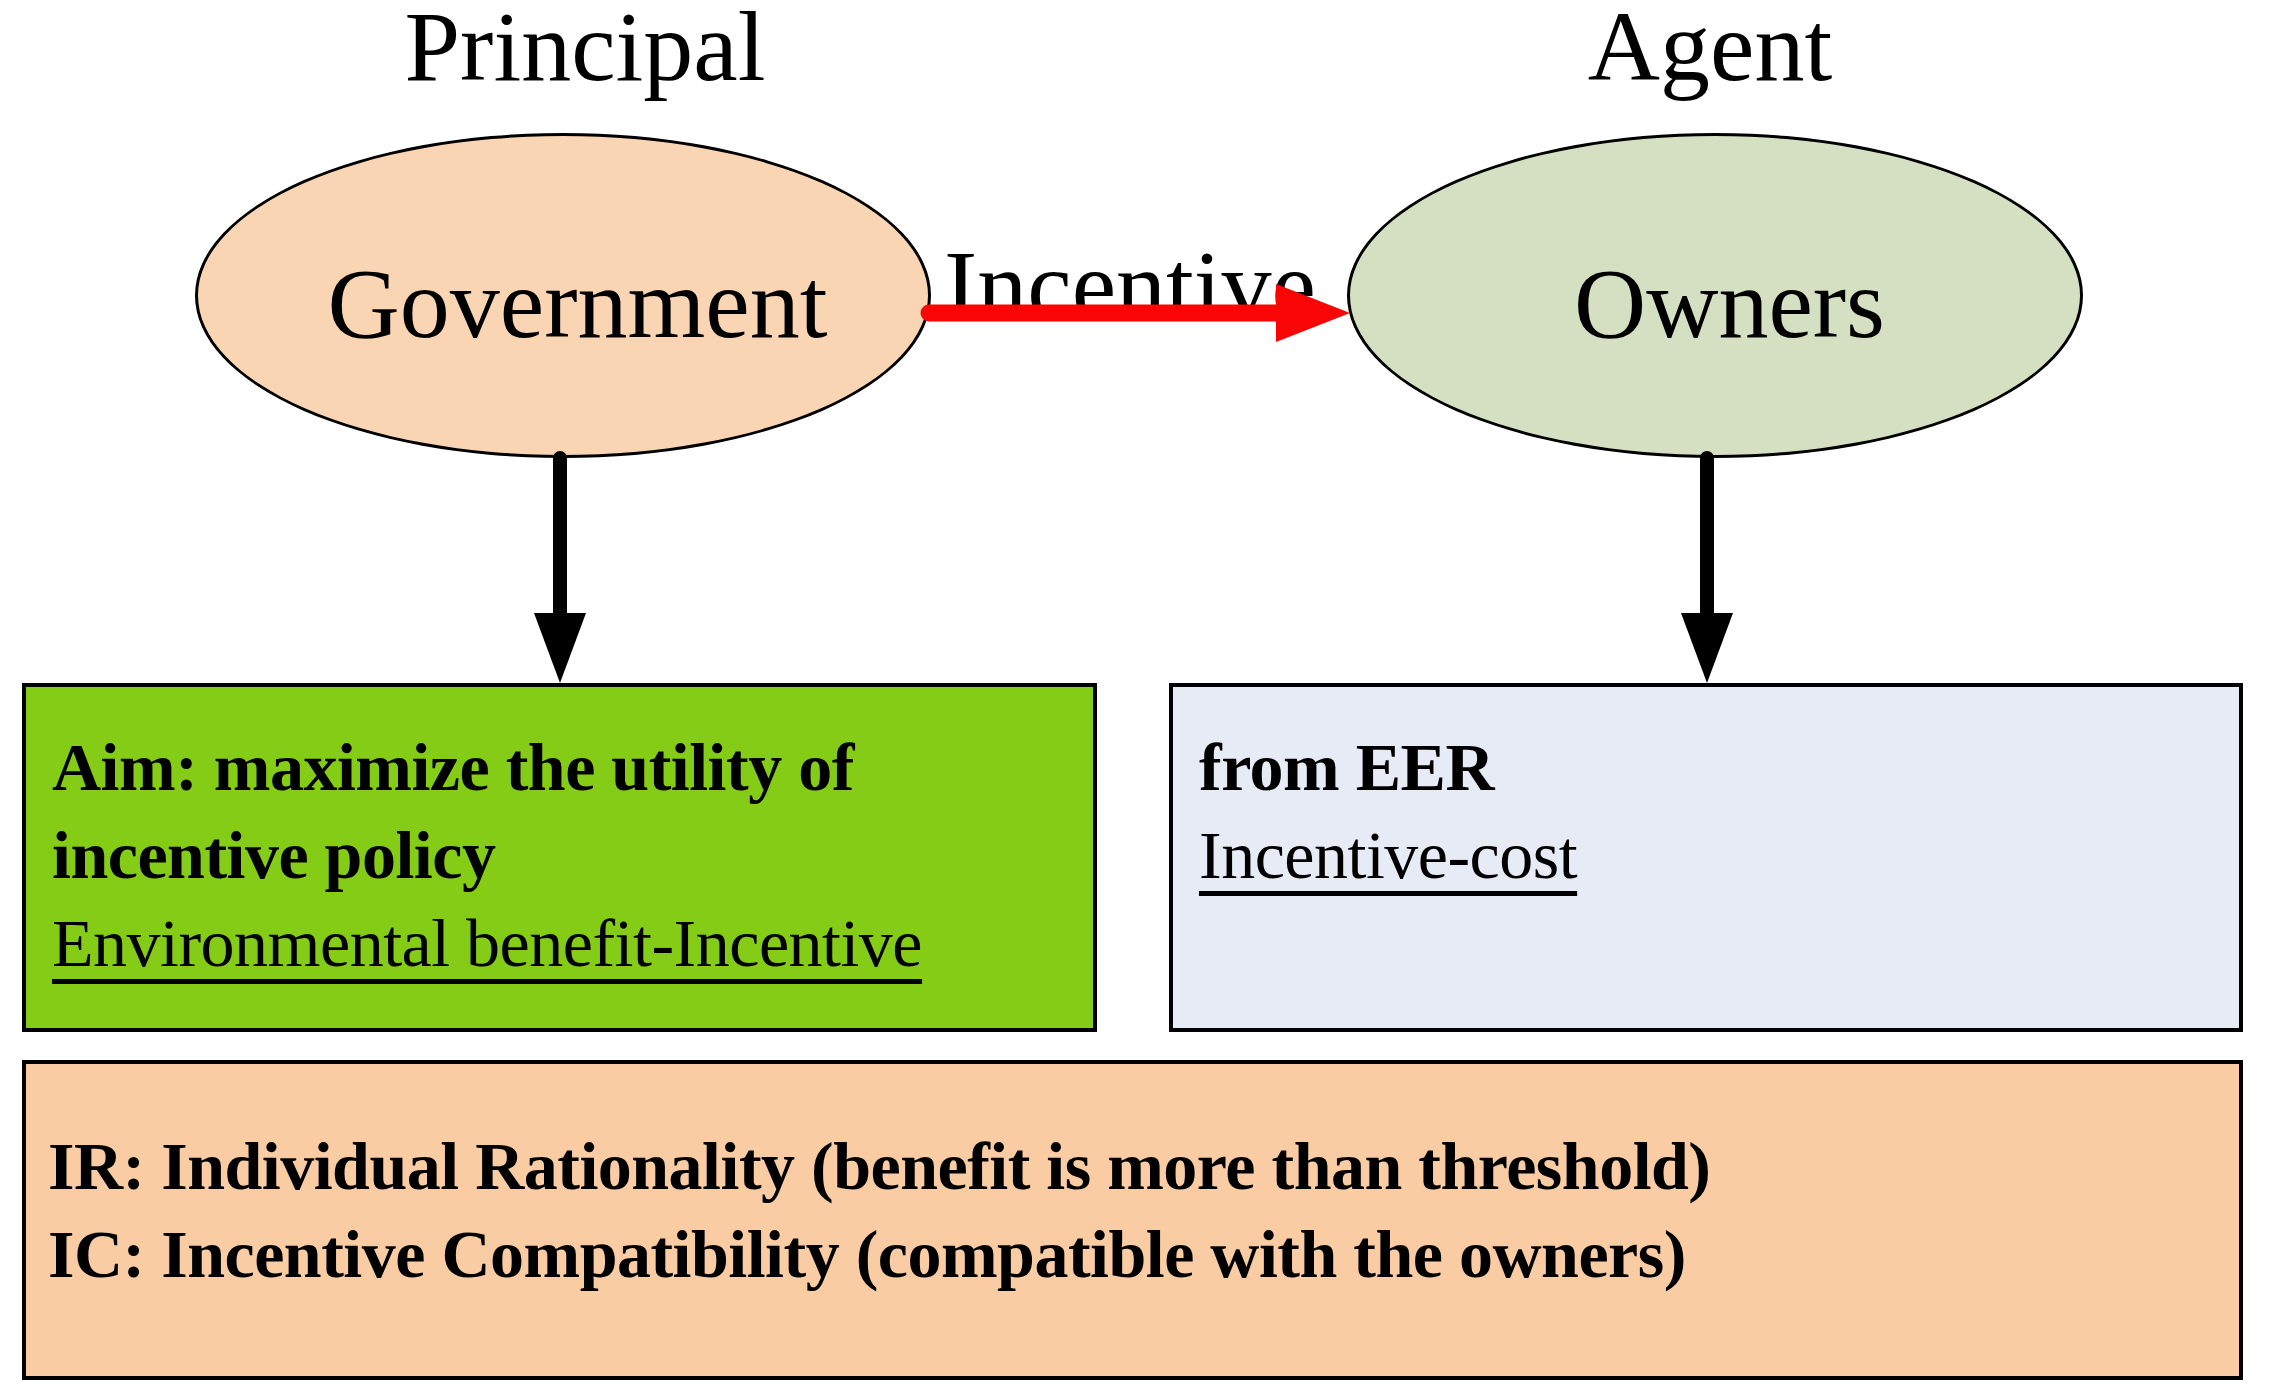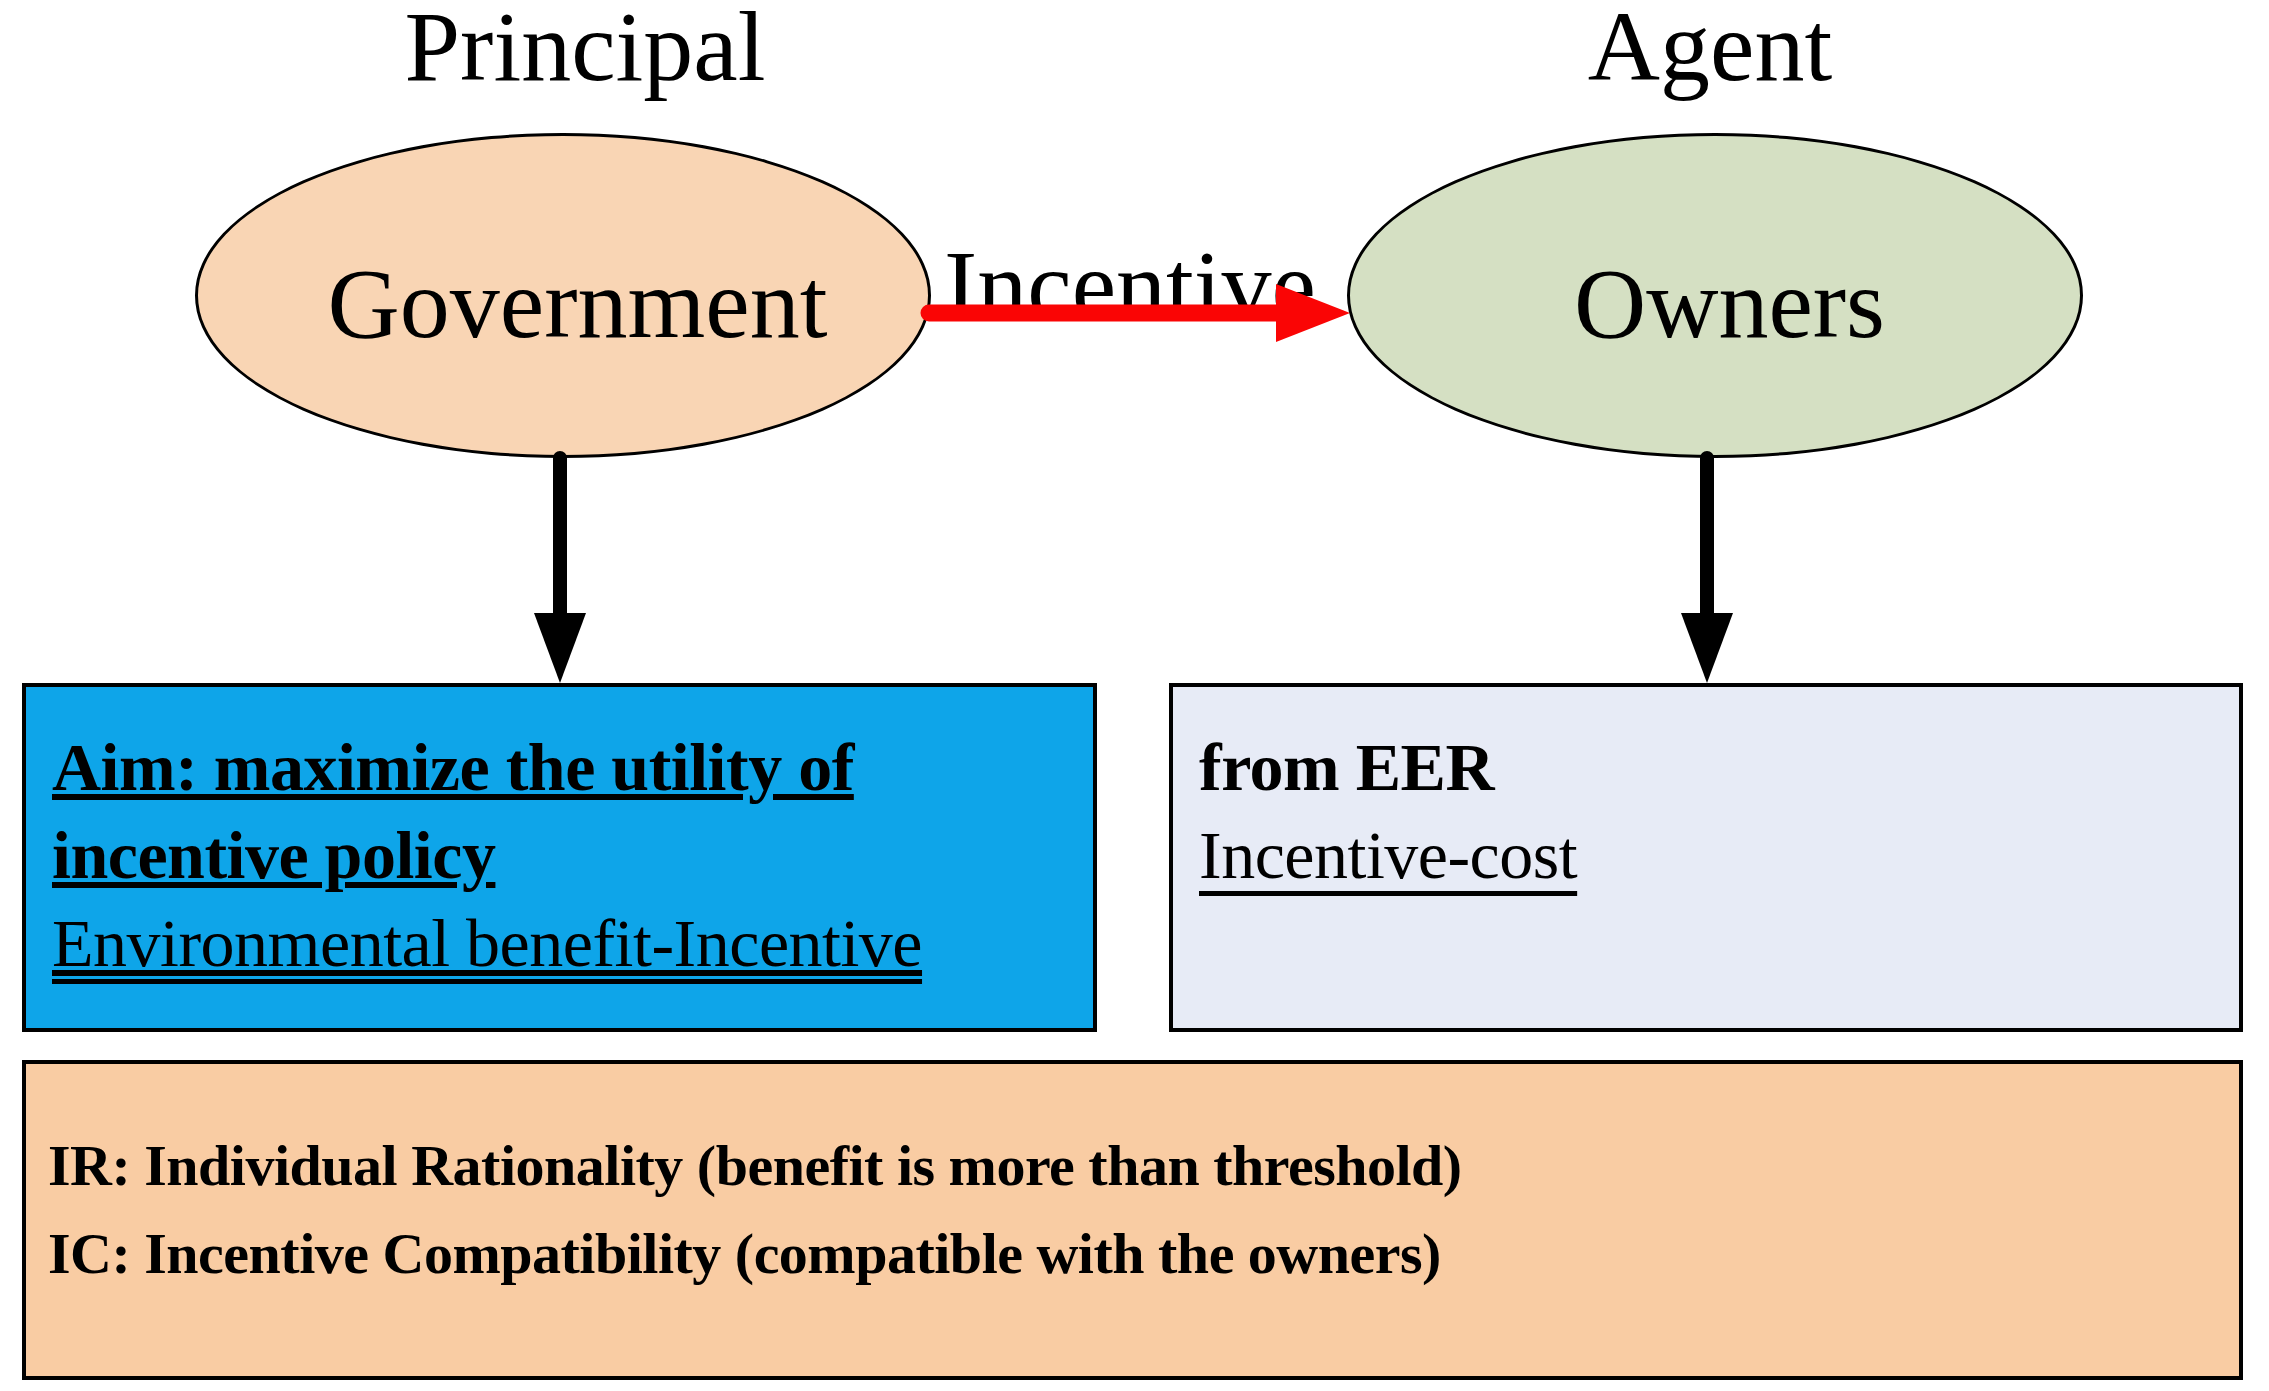--- a/index.html
+++ b/index.html
@@ -84,21 +84,21 @@
     position: absolute;
     left: 22px;
     top: 1060px;
     width: 2221px;
     height: 320px;
     border: 4px solid #000;
     box-sizing: border-box;
     padding: 58px 26px 0 22px;
   }
   .constraints-box .line {
-    font-size: 58px;
+    font-size: 68px;
     line-height: 88px;
     font-weight: 700;
     letter-spacing: -0.5px;
     white-space: nowrap;
   }
 
   svg.arrow { position: absolute; overflow: visible; }
 </style>
 </head>
 <body>
@@ -127,21 +127,21 @@
   <svg class="arrow" style="left: 528px; top: 456px;" width="64" height="228" viewBox="0 0 64 228">
     <line x1="32" y1="2" x2="32" y2="162" stroke-width="14" stroke-linecap="round" stroke="#000000"></line>
     <polygon points="6,157 58,157 32,227" fill="#000000"></polygon>
   </svg>
 
   <svg class="arrow" style="left: 1675px; top: 456px;" width="64" height="228" viewBox="0 0 64 228">
     <line x1="32" y1="2" x2="32" y2="162" stroke-width="14" stroke-linecap="round" stroke="#000000"></line>
     <polygon points="6,157 58,157 32,227" fill="#000000"></polygon>
   </svg>
 
-  <div class="aim-box" style="left: 22px; width: 1075px; background-color: #0ea5e9; text-decoration: underline;">
+  <div class="aim-box" style="left: 22px; width: 1075px; background-color: #84cc16;">
     <div class="line">Aim: maximize the utility of</div>
     <div class="line">incentive policy</div>
     <div class="formula">Environmental benefit-Incentive</div>
   </div>
 
   <div class="aim-box" style="left: 1169px; width: 1074px; background-color: rgb(231, 235, 246);">
     <div class="line">from EER</div>
     <div class="formula gap">Incentive-cost</div>
   </div>
 

